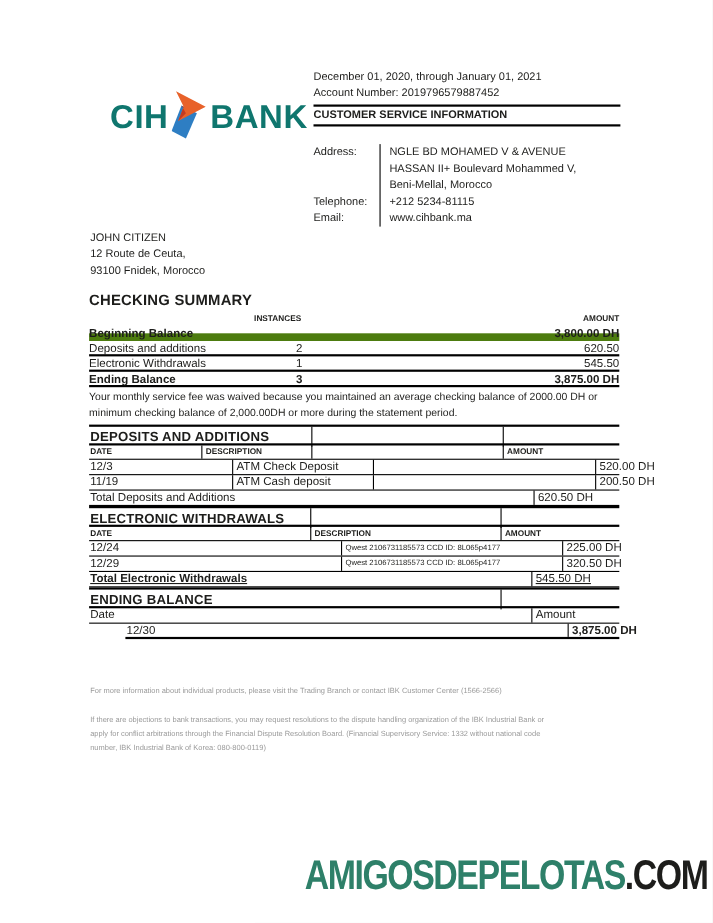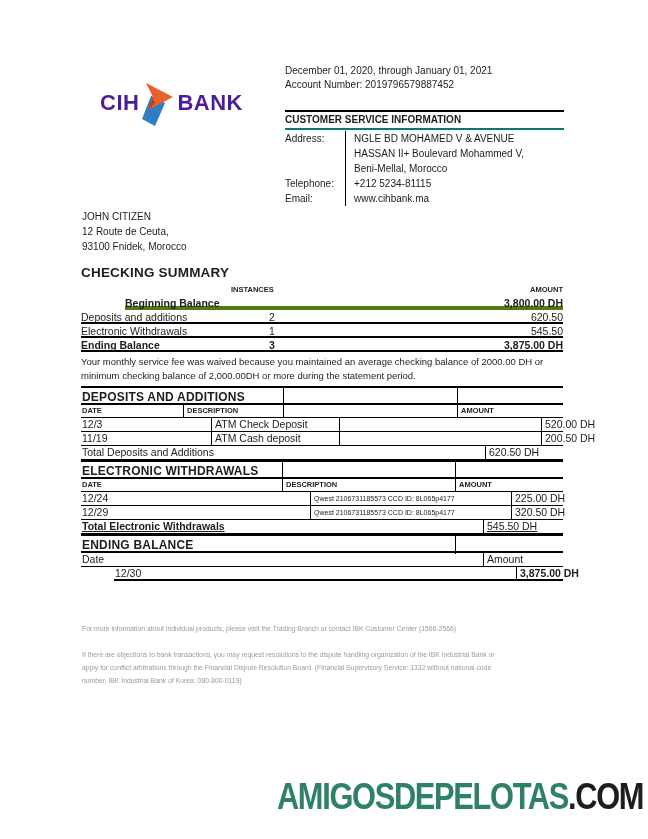--- a/index.html
+++ b/index.html
@@ -5,46 +5,46 @@
   * { margin:0; padding:0; box-sizing:border-box; }
   html,body { background:#e9e9e9; }
   .page {
     position:relative; width:648px; height:839px; background:#ffffff;
     font-family:"Liberation Sans", sans-serif; color:#1d1d1b; overflow:hidden;
     margin:0 auto;
   }
 
   
   .logo { position:absolute; left:100px; top:80px; display:flex; align-items:flex-start; }
-  .logo-text { font-size:22px; font-weight:bold; letter-spacing:0.5px; margin-top:10px; color:#4c1d95; }
+  .logo-text { font-size:30px; font-weight:bold; letter-spacing:0.5px; margin-top:10px; color:#0f766e; }
   .logo-icon { margin:2px 3px 0 3px; }
 
   
   .hdr { position:absolute; left:285px; top:64px; width:279px; font-size:10px; line-height:14px; }
   .hdr-line { white-space:nowrap; }
-  .csi-title { border-top:2px solid #000; border-bottom:2px solid #0f766e; font-weight:bold; font-size:10px; padding:1px 0; margin-top:18px; }
-  .svc { display:flex; margin-top:1px; }
+  .csi-title { border-top:2px solid #000; border-bottom:2px solid #000000; font-weight:bold; font-size:10px; padding:1px 0; margin-top:3px; }
+  .svc { display:flex; margin-top:16px; }
   .svc-labels { width:60px; }
   .svc-values { flex:1; border-left:1.5px solid #000; padding-left:8px; }
   .svc-labels div, .svc-values div { height:15px; line-height:15px; white-space:nowrap; }
 
   
   .customer { position:absolute; left:82px; top:209px; font-size:10px; line-height:15px; }
 
   
   .main { position:absolute; left:81px; top:265px; width:482px; }
   .sum-title { font-size:13.5px; font-weight:bold; letter-spacing:0.2px; margin-bottom:3px; }
   .sum-head { display:grid; grid-template-columns:150px 130px 1fr; font-size:7.5px; font-weight:bold; height:13px; line-height:13px; }
   .sum-head .inst { text-align:left; }
   .sum-head .amt { text-align:right; }
   .sum-row { display:grid; grid-template-columns:150px 130px 1fr; font-size:10.5px; height:14px; line-height:14px; }
   .sum-row .inst { padding-left:38px; }
   .sum-row .amt { text-align:right; }
   .sum-row.bold { font-weight:bold; }
-  .b-thin  { border-bottom:4px solid #4d7c0f;margin-left:44px; }
+  .b-thin  { border-bottom:7px solid #4d7c0f; }
   .b-thick { border-bottom:2.5px solid #000; }
   .b-med   { border-bottom:2px solid #000; }
   .note { font-size:9.5px; line-height:13.5px; padding:3px 0 4px 0; width:470px; }
 
   
   .sec-title-row { display:grid; border-top:2.5px solid #000; border-bottom:2.5px solid #000; height:19px; line-height:18px; }
   .sec-title-row .cell { border-left:1px solid #000; }
   .sec-title-row .cell:first-child { border-left:none; }
   .sec-title { font-size:12px; font-weight:bold; letter-spacing:0.2px; padding-left:1px; }
   .t-head { display:grid; font-size:7.5px; font-weight:bold; height:13px; line-height:12px; border-bottom:1px solid #000; }

